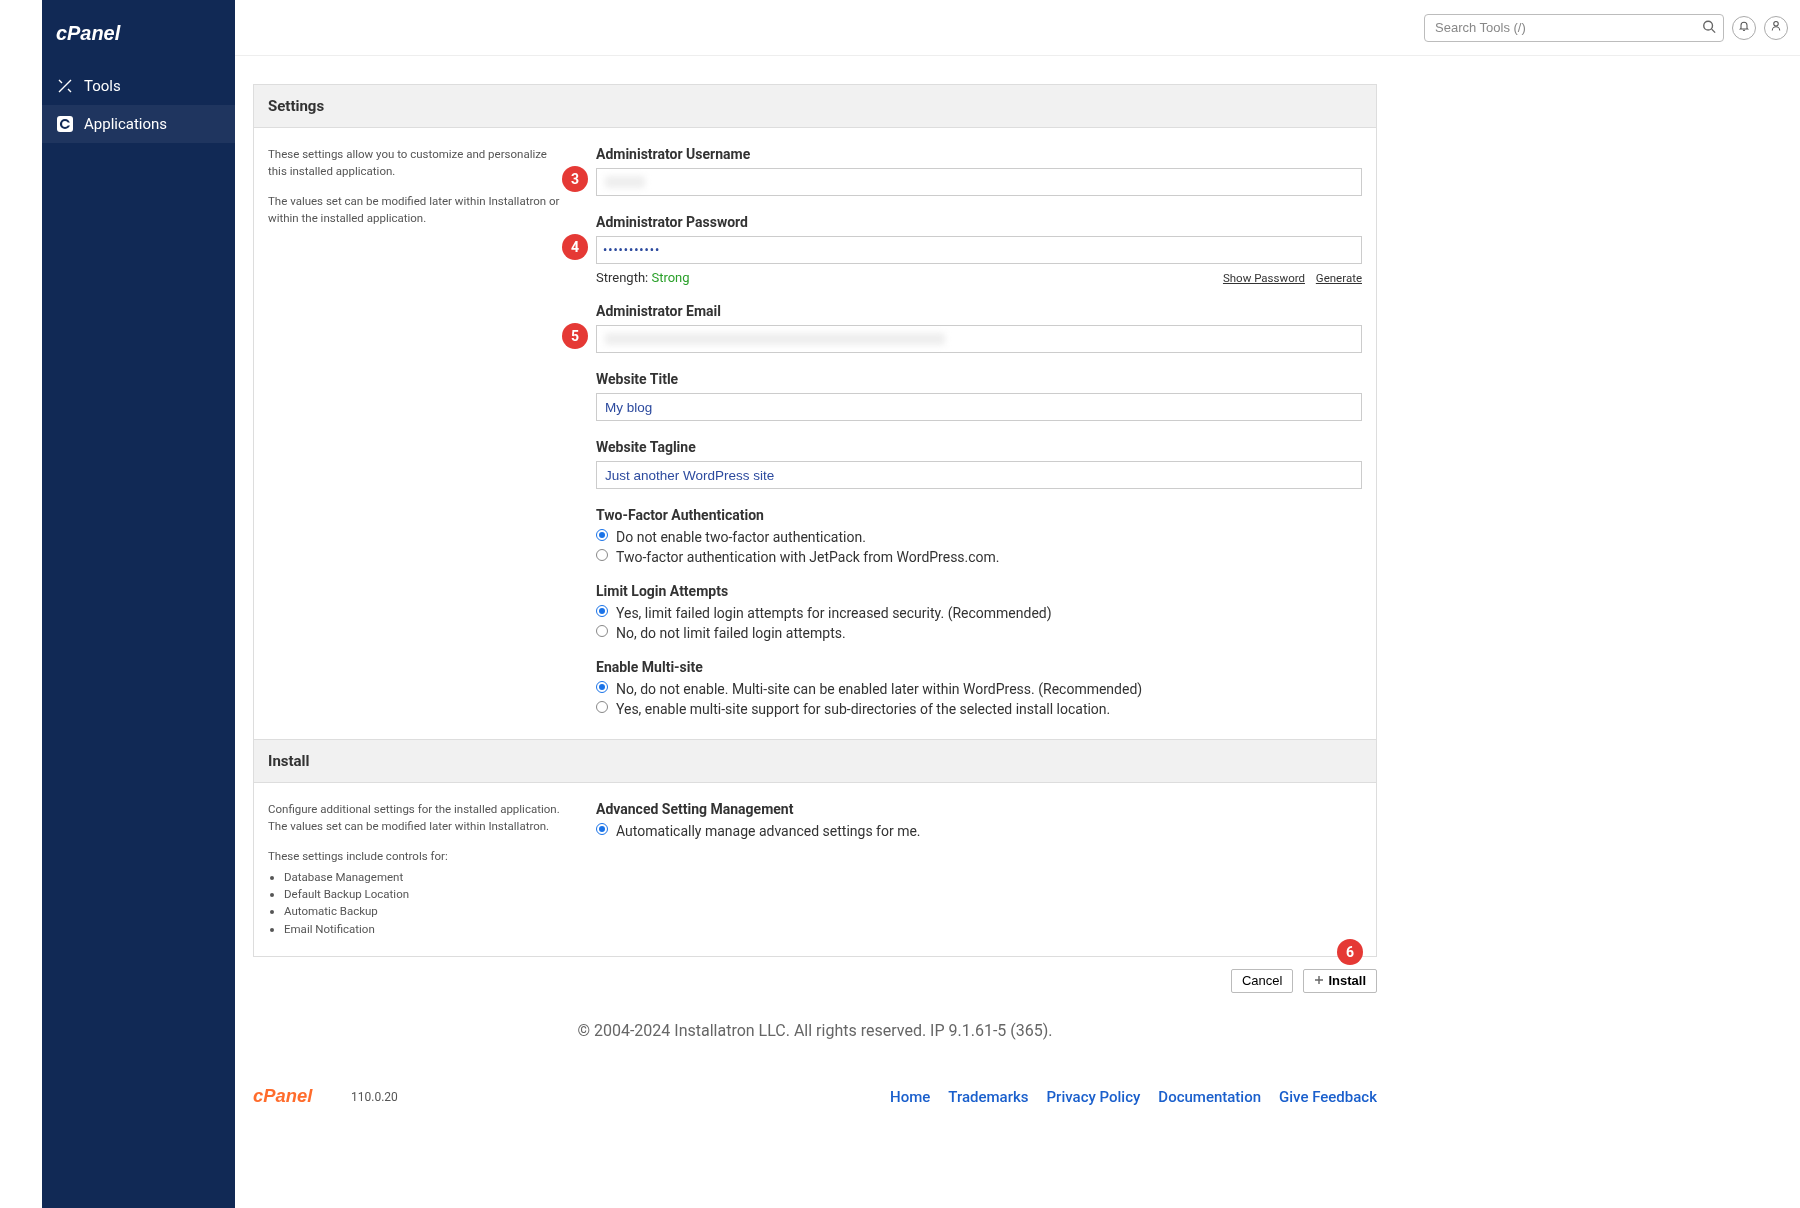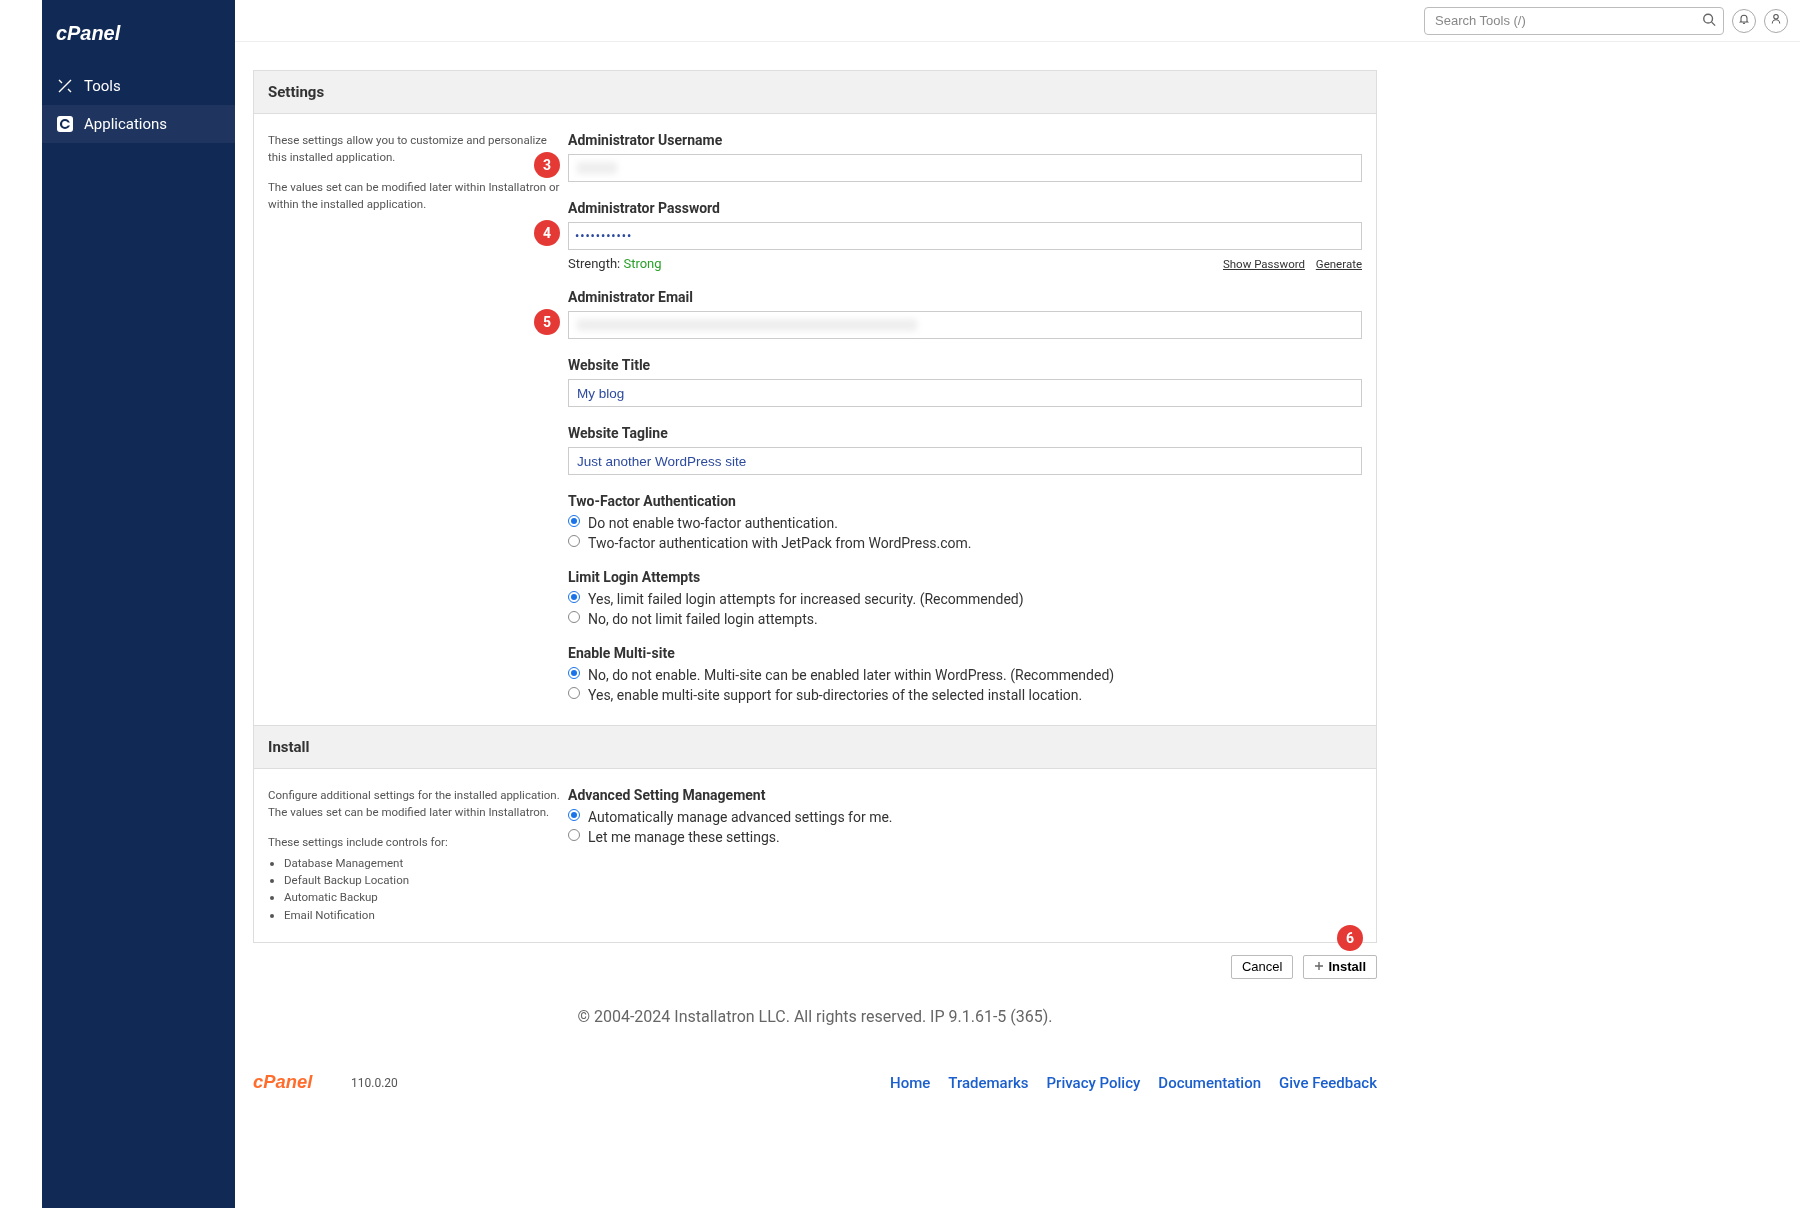--- a/index.html
+++ b/index.html
@@ -50,21 +50,21 @@
       display: inline-flex;
       align-items: center;
       justify-content: center;
     }
     .main {
       flex: 1;
       background: #fff;
       overflow: auto;
     }
     .topbar {
-      height: 42px;
+      height: 56px;
       display: flex;
       align-items: center;
       justify-content: flex-end;
       padding: 0 12px;
       gap: 8px;
       border-bottom: 1px solid #eee;
       background: #fff;
     }
     .search-wrap {
       position: relative;
@@ -112,20 +112,21 @@
     }
     .card-header {
       padding: 12px 14px;
       font-weight: 700;
       font-size: 15px;
       background: #f1f1f1;
       border-bottom: 1px solid #ddd;
     }
     .card-body {
       display: flex;
+      gap: 28px;
       padding: 18px 14px;
     }
     .card-desc {
       width: 300px;
       flex-shrink: 0;
       font-size: 11.5px;
       color: #555;
       line-height: 1.5;
     }
     .card-desc p {
@@ -476,24 +477,20 @@
               <li>Email Notification</li>
             </ul>
           </div>
           <div class="card-form">
             <div class="field" style="margin-bottom:4px">
               <label class="field-label">Advanced Setting Management</label>
               <div class="radio-row">
                 <span class="radio checked"></span>
                 <span>Automatically manage advanced settings for me.</span>
               </div>
-              <div class="radio-row">
-                <span class="radio"></span>
-                <span>Let me manage these settings.</span>
-              </div>
             </div>
           </div>
         </div>
       </div>
 
       <div class="actions-row">
         <span class="actions-badge">6</span>
         <button class="btn">Cancel</button>
         <button class="btn btn-install">
           <span>

